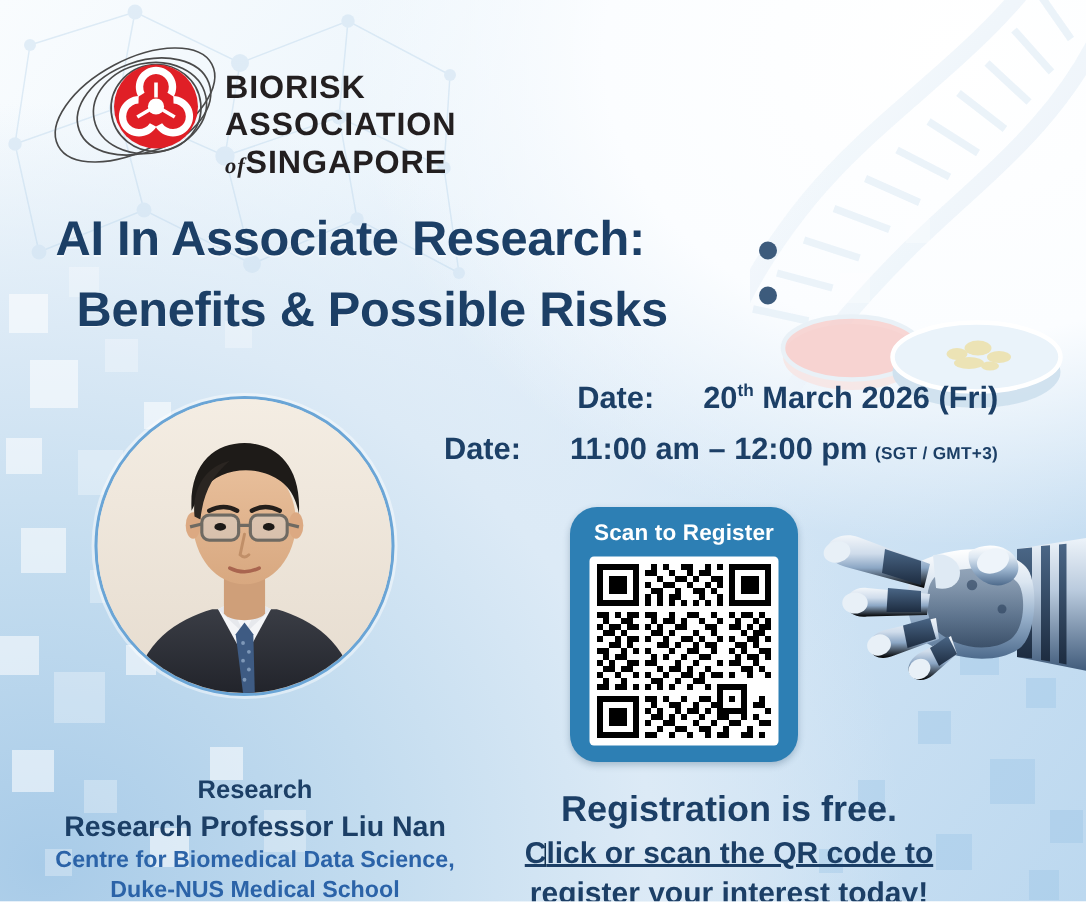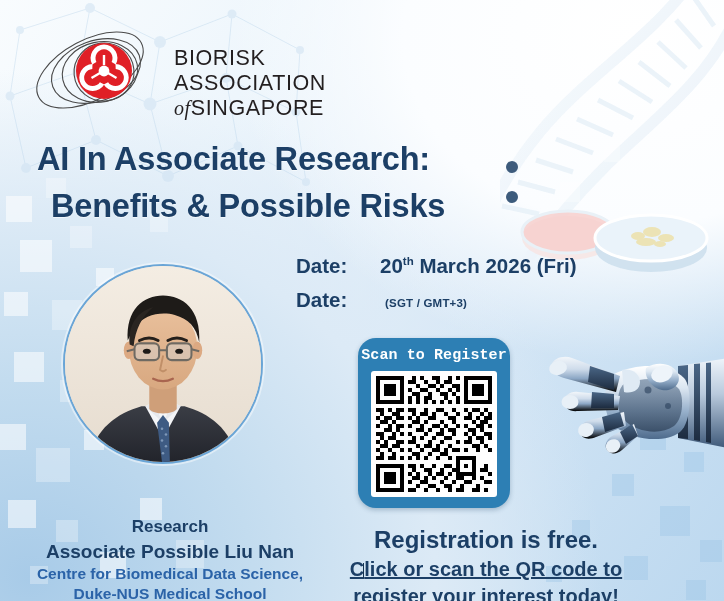--- a/index.html
+++ b/index.html
@@ -32,40 +32,40 @@
   
   .dna { position:absolute; right:-6px; top:-18px; width:230px; height:290px; opacity:.85; pointer-events:none; }
 
   
   .dishes { position:absolute; right:4px; top:186px; width:200px; height:86px; pointer-events:none; }
 
   
   .logo-wrap { position:absolute; left:24px; top:18px; width:320px; height:100px; }
   .logo-mark { position:absolute; left:4px; top:6px; width:128px; height:92px; }
   .logo-text {
-    position:absolute; left:150px; top:28px;
+    position:absolute; left:126px; top:28px;
     color:#231f20; line-height:1.17;
-    font-size:21.5px; letter-spacing:.6px; font-weight:400;
+    font-size:21.5px; letter-spacing:.6px; font-weight:700;
   }
   .logo-text .l3 { white-space:nowrap; }
-  .logo-text .ofit { font-style:italic; font-size:20px; font-family:"Liberation Serif", serif; }
+  .logo-text .ofit { font-style:italic; font-size:15px; font-family:"Liberation Serif", serif; }
 
   
   .headline {
     position:absolute; left:37px; top:136px; width:600px;
     color:#1c3f66;
     font-size:32.5px; font-weight:700; line-height:1.46;
     letter-spacing:-.2px;
     text-shadow:0 1px 0 rgba(255,255,255,.55);
   }
   .headline .l2 { padding-left:14px; display:block; }
 
   
   .dtblock { position:absolute; left:296px; top:254px; color:#1c3f66; }
-  .dtrow { display:flex; align-items:baseline; margin-bottom:10px; }
+  .dtrow { display:flex; align-items:baseline; margin-bottom:10px;justify-content:flex-end; }
   .dtlabel { font-size:20.5px; font-weight:700; width:84px; }
   .dtvalue { font-size:20.5px; font-weight:700; white-space:nowrap; }
   .dtvalue sup { font-size:11.5px; vertical-align:super; font-weight:700; }
   .tz { font-size:11.5px; font-weight:700; margin-left:5px; letter-spacing:.2px; }
 
   
   .portrait {
     position:absolute; left:63px; top:264px;
     width:200px; height:200px; border-radius:50%;
     border:2px solid #6aa5d6;
@@ -76,26 +76,26 @@
   .portrait svg { display:block; width:100%; height:100%; }
 
   
   .speaker-cap { position:absolute; left:0px; top:516px; width:340px; text-align:center; line-height:1.33; }
   .sp-role { font-size:17px; font-weight:700; color:#1c3f66; }
   .sp-name { font-size:19px; font-weight:700; color:#1c3f66; }
   .sp-aff  { font-size:15.5px; font-weight:700; color:#2b63a8; }
 
   
   .qr-panel {
-    position:absolute; left:358px; top:338px;
+    position:absolute; left:380px; top:338px;
     width:152px; height:170px;
     background:#2d7fb4;
     border-radius:18px;
     box-shadow:0 2px 5px rgba(20,60,95,.28);
-    display:flex; flex-direction:column; align-items:center;font-family:Liberation Mono, monospace;
+    display:flex; flex-direction:column; align-items:center;
   }
   .qr-title { color:#ffffff; font-size:15px; font-weight:700; margin-top:9px; letter-spacing:.1px; }
   .qr-box { background:#ffffff; width:126px; height:126px; margin-top:7px; border-radius:3px; padding:5px; }
   .qr-box svg { display:block; width:100%; height:100%; }
 
   
   .robot { position:absolute; left:528px; top:330px; width:200px; height:190px; pointer-events:none; }
 
   
   .reg { position:absolute; left:336px; top:524px; width:300px; text-align:center; line-height:1.35; color:#1c3f66; }
@@ -257,20 +257,21 @@
     <span class="l2">Benefits &amp; Possible Risks</span>
   </h1>
 
   <div class="dtblock">
     <div class="dtrow">
       <span class="dtlabel">Date:</span>
       <span class="dtvalue"><span>20</span><sup>th</sup> <span>March 2026 (Fri)</span></span>
     </div>
     <div class="dtrow">
       <span class="dtlabel">Date:</span>
+      <span class="dtvalue">11:00 am – 12:00 pm</span>
       <span class="tz">(SGT / GMT+3)</span>
     </div>
   </div>
 
   <div class="portrait">
     <svg viewBox="0 0 200 200" aria-hidden="true">
       <defs>
         <linearGradient id="suitG" x1="0" y1="0" x2="0" y2="1">
           <stop offset="0" stop-color="#3a3d45"></stop>
             <stop offset="1" stop-color="#22242b"></stop>
@@ -329,21 +330,21 @@
       <ellipse cx="116.5" cy="87" rx="4" ry="2.6" fill="#1d1a17"></ellipse>
 
       <path d="M100 92 L97 106 Q100 109 103 106" stroke="#c08f68" stroke-width="2" fill="none" stroke-linecap="round"></path>
 
       <path d="M90 115 Q100 120 110 115" stroke="#a9654f" stroke-width="2.4" fill="none" stroke-linecap="round"></path>
     </svg>
   </div>
 
   <div class="speaker-cap">
     <div class="sp-role">Research</div>
-    <div class="sp-name">Associate Possible Liu Nan</div>
+    <div class="sp-name">Research Professor Liu Nan</div>
     <div class="sp-aff">Centre for Biomedical Data Science,</div>
     <div class="sp-aff">Duke-NUS Medical School</div>
   </div>
 
   <div class="qr-panel">
     <div class="qr-title">Scan to Register</div>
     <div class="qr-box">
       <svg viewBox="0 0 29 29" shape-rendering="crispEdges" aria-hidden="true">
         <rect width="29" height="29" fill="#ffffff"></rect>
         <g fill="#000000">

